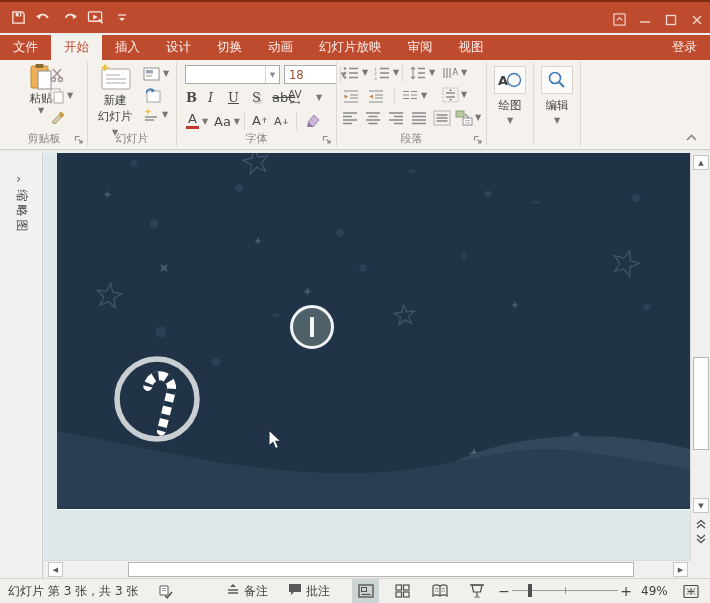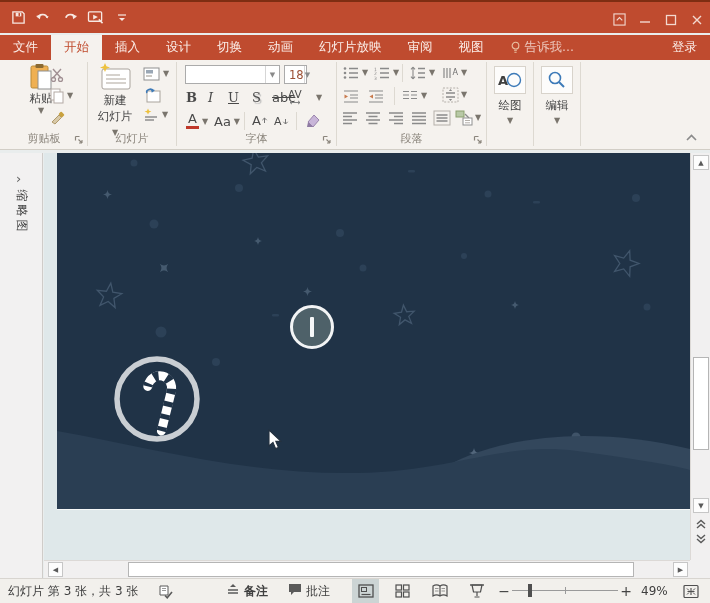--- a/index.html
+++ b/index.html
@@ -159,29 +159,20 @@
       </div>
     <div class="tab">
         <span>幻灯片放映</span>
       </div>
     <div class="tab">
         <span>审阅</span>
       </div>
     <div class="tab">
         <span>视图</span>
       </div>
-    <div class="tab dim">
-      <span class="ticon">
-        <svg width="11" height="13" viewBox="0 0 11 14">
-            <circle cx="5.5" cy="5" r="3.6" fill="none" stroke="#f8e9c9" stroke-width="1.2"></circle>
-            <path d="M4 10 h3 M4.3 12 h2.4" stroke="#f8e9c9" stroke-width="1.1"></path>
-          </svg>
-      </span>
-      <span>告诉我...</span>
-    </div>
     <div class="tab right-group">
         <span>登录</span>
       </div>
   </div>
 
   <div class="ribbon">
 
     <div class="rgroup" style="left:2px; width:84px;">
       <div class="bigbtn" style="left:20px; top:3px; width:38px;">
         <svg width="24" height="28" viewBox="0 0 24 28">
@@ -256,21 +247,21 @@
       </div>
       <div class="grp-label">幻灯片</div>
     </div>
     <div class="gdiv" style="left:176px;"></div>
 
     <div class="rgroup" style="left:178px; width:157px;">
       <div class="combo" style="left:7px; top:5px; width:95px;">
         <span class="cval"></span>
         <span class="cdrop">▼</span>
       </div>
-      <div class="combo" style="left:106px; top:5px; width:23px;">
+      <div class="combo" style="left:106px; top:5px; width:53px;gap:36px;">
         <span class="cval">18</span>
         <span class="cdrop">▼</span>
       </div>
       <div class="ic ribbon-txtbtn" style="left:8px; top:30px; font-weight:bold; font-family:'DejaVu Serif',serif;">
           <span>B</span>
         </div>
       <div class="ic ribbon-txtbtn" style="left:30px; top:30px; font-style:italic; font-family:'DejaVu Serif',serif;">
           <span>I</span>
         </div>
       <div class="ic ribbon-txtbtn" style="left:50px; top:30px; text-decoration:underline; font-family:'DejaVu Serif',serif;">
@@ -560,21 +551,21 @@
     <div class="sb" style="left:8px;">
         <span>幻灯片 第 3 张，共 3 张</span>
       </div>
     <div class="sb" style="left:158px;">
       <svg width="15" height="15" viewBox="0 0 15 15">
           <path d="M2 2 h8 v9 h-8 z" fill="#fff" stroke="#5a5a5a"></path>
           <path d="M4 4.5 h4 M4 6.5 h4" stroke="#9a9a9a" stroke-width="1"></path>
           <path d="M7 11.5 l2.2 2.2 L14 8" fill="none" stroke="#5a5a5a" stroke-width="1.6"></path>
         </svg>
     </div>
-    <div class="sb" style="left:226px;font-weight:bold;">
+    <div class="sb" style="left:226px;">
       <span>
         <svg width="14" height="13" viewBox="0 0 14 13">
             <path d="M7 1 l-3 3 h6 z" fill="#5a5a5a"></path>
             <path d="M2 7 h10 M2 10 h10" stroke="#5a5a5a" stroke-width="1.4"></path>
           </svg>
       </span>
       <span>备注</span>
     </div>
     <div class="sb" style="left:288px;">
       <span>

